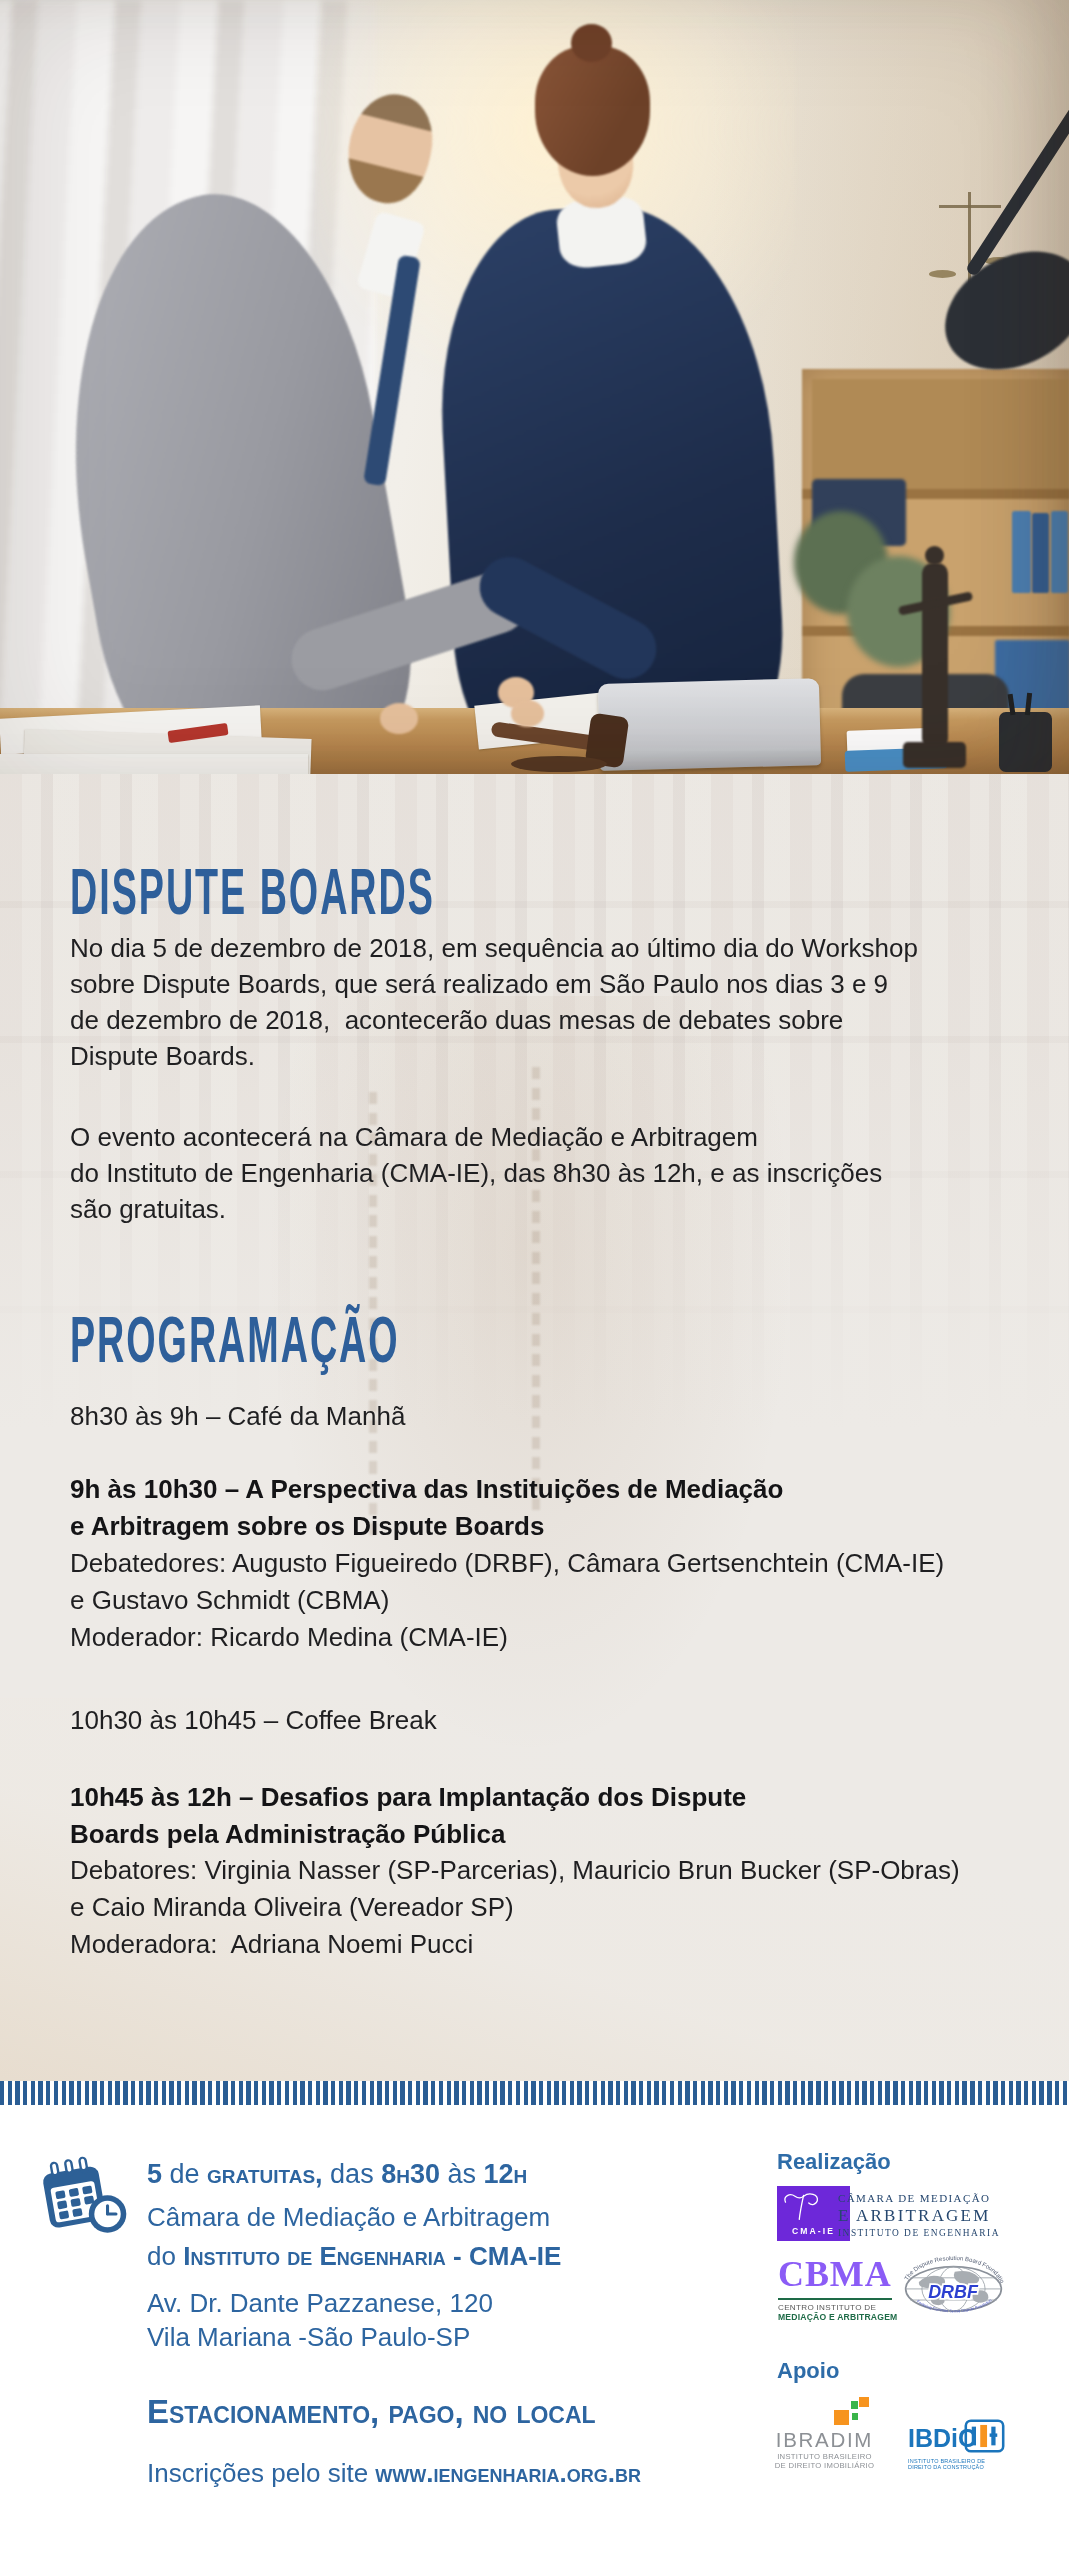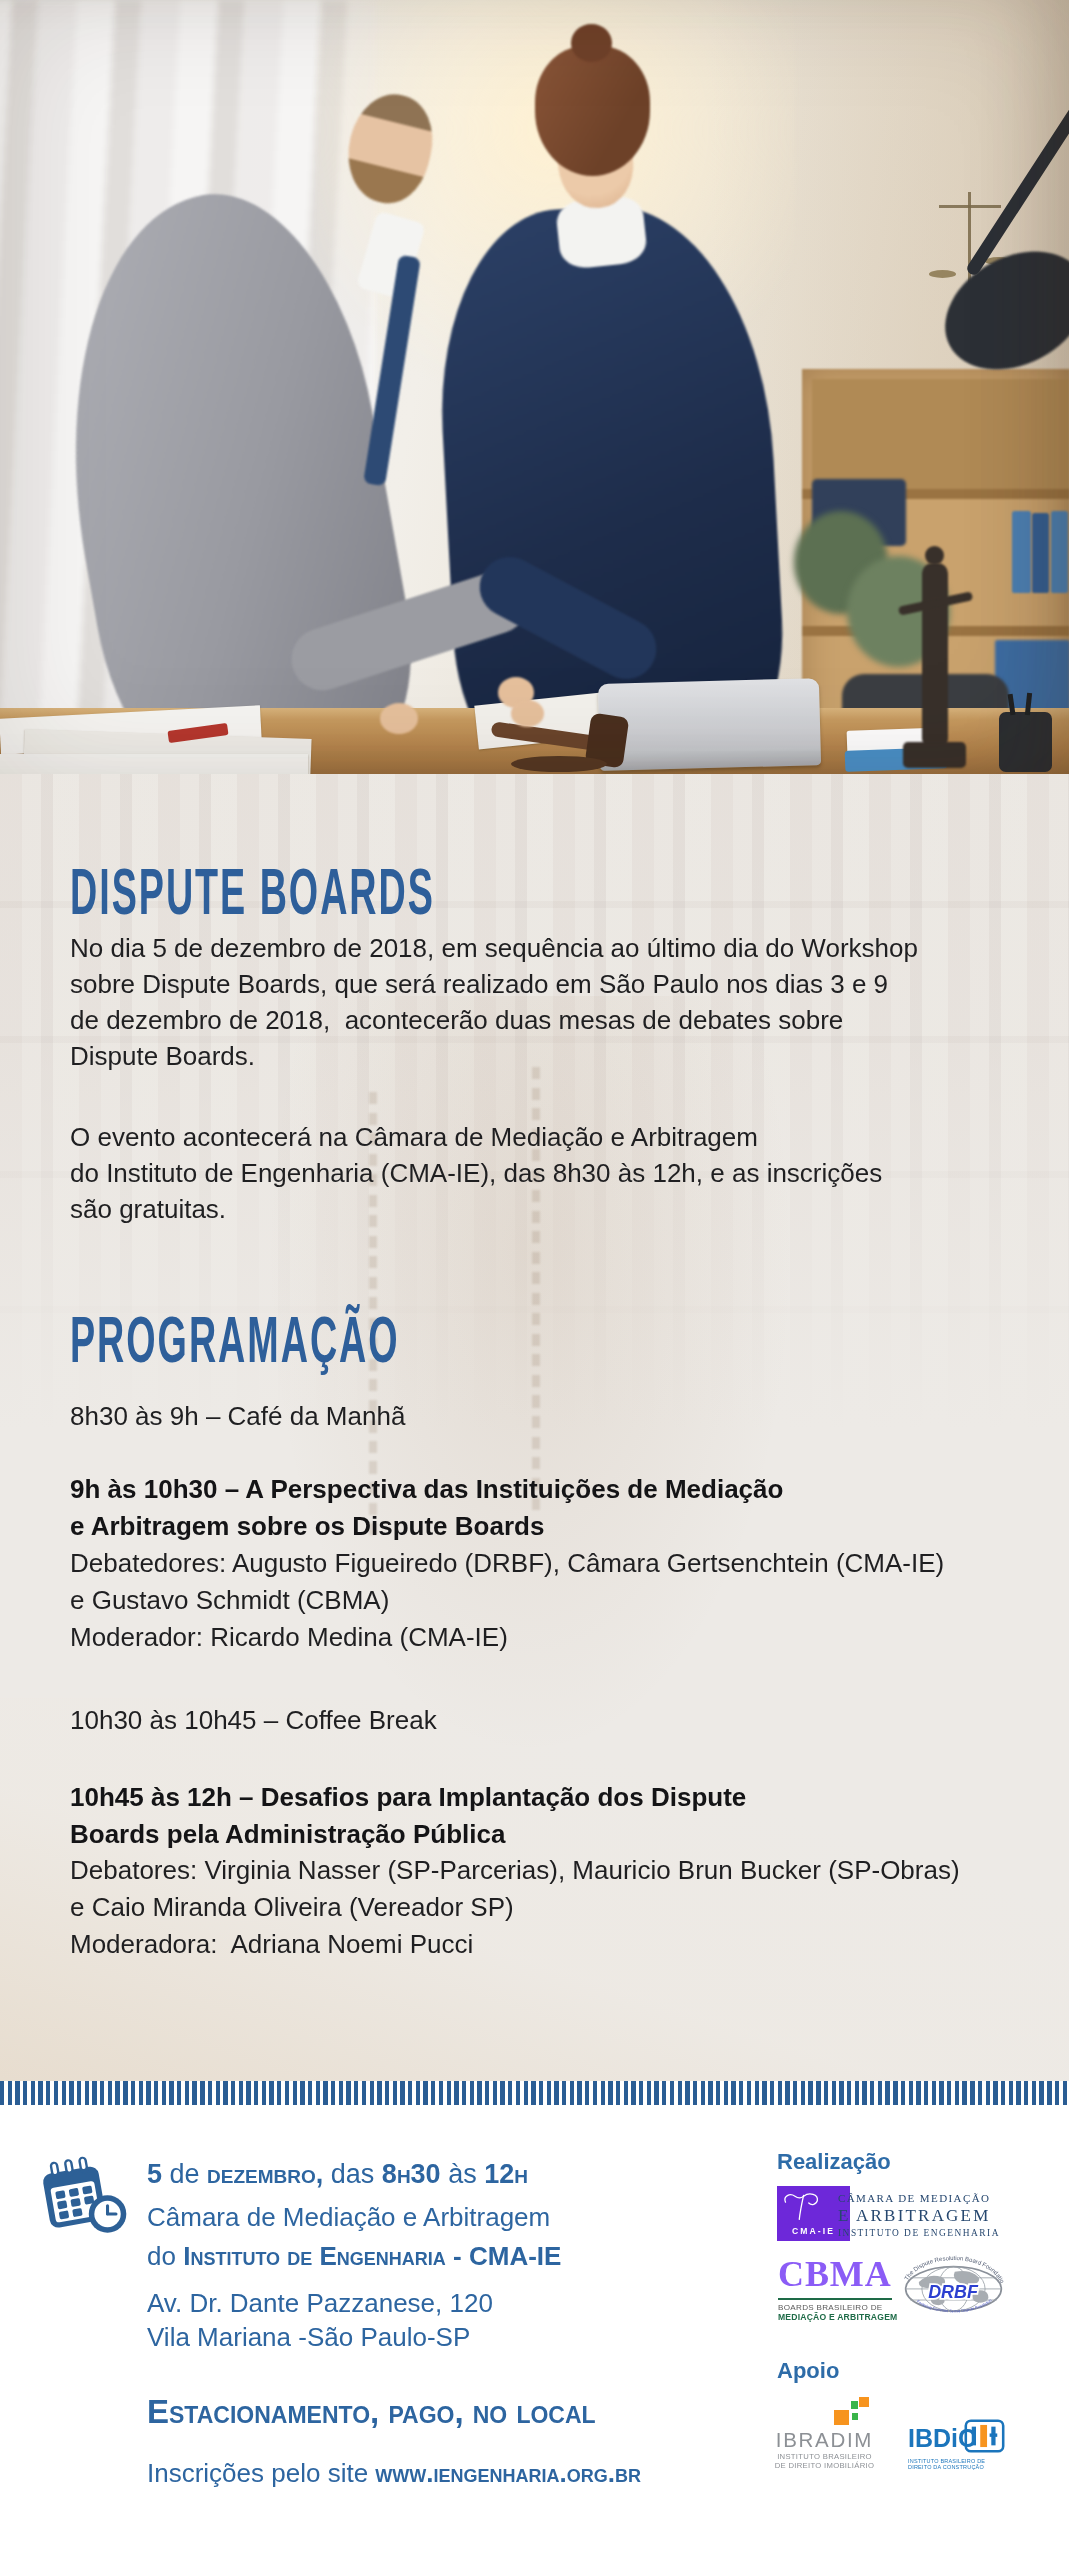--- a/index.html
+++ b/index.html
@@ -249,21 +249,21 @@
           <rect x="26" y="62" width="11" height="9" rx="2"></rect>
             <rect x="42" y="62" width="11" height="9" rx="2"></rect>
         </g>
       </g>
       <circle cx="86" cy="68" r="22" fill="#2d6096"></circle>
       <circle cx="86" cy="68" r="15.5" fill="#ffffff"></circle>
       <rect x="84.2" y="56.5" width="3.6" height="13" rx="1.8" fill="#2d6096"></rect>
       <rect x="84.2" y="66.2" width="13.5" height="3.6" rx="1.8" fill="#2d6096"></rect>
     </svg>
 
-    <div class="f-date"><span class="b sc">5</span><span> de </span><span class="b sc">dezembro,</span><span> das </span><span class="b sc">8h30</span><span> às </span><span class="b sc">12h</span></div>
+    <div class="f-date"><span class="b sc">5</span><span> de </span><span class="b sc">gratuitas,</span><span> das </span><span class="b sc">8h30</span><span> às </span><span class="b sc">12h</span></div>
 
     <div class="f-line" style="top:135px;"><span>do </span><span class="b sc">Instituto de Engenharia - CMA-IE</span></div>
     <div class="f-line" style="top:96px;">Câmara de Mediação e Arbitragem</div>
     <div class="f-line pre" style="top:180px;line-height:34px;">Av. Dr. Dante Pazzanese, 120
 Vila Mariana -São Paulo-SP</div>
     <div class="f-line b sc" style="top:287px;font-size:33px;">Estacionamento, pago, no local</div>
     <div class="f-line" style="top:352px;"><span>Inscrições pelo site </span><span class="b sc">www.iengenharia.org.br</span></div>
 
     <div class="f-label" style="top:43px;">Realização</div>
 
@@ -276,21 +276,21 @@
       <span class="cma-abbr">CMA-IE</span>
     </div>
     <div class="cma-text">
       <div class="cma-l1">CÂMARA DE MEDIAÇÃO</div>
       <div class="cma-l2">E ARBITRAGEM</div>
       <div class="cma-l3">INSTITUTO DE ENGENHARIA</div>
     </div>
 
     <div class="cbma">
       <span class="cbma-abbr">CBMA</span>
-      <div class="cbma-s1">BOARDS BRASILEIRO DE</div>
+      <div class="cbma-s1">CENTRO INSTITUTO DE</div>
       <div class="cbma-s2">MEDIAÇÃO E ARBITRAGEM</div>
     </div>
 
     <svg class="drbf" width="117" height="79" viewBox="0 0 137 92">
       <defs>
         <path id="arcT" d="M13 44 A 57 36 0 0 1 124 44"></path>
         <path id="arcB" d="M24 64 A 52 28 0 0 0 113 64"></path>
       </defs>
       <ellipse cx="68.5" cy="50" rx="56" ry="26" fill="#ffffff" stroke="#8a9099" stroke-width="2"></ellipse>
       <ellipse cx="68.5" cy="50" rx="37" ry="26" fill="none" stroke="#9aa1a8" stroke-width="1"></ellipse>

